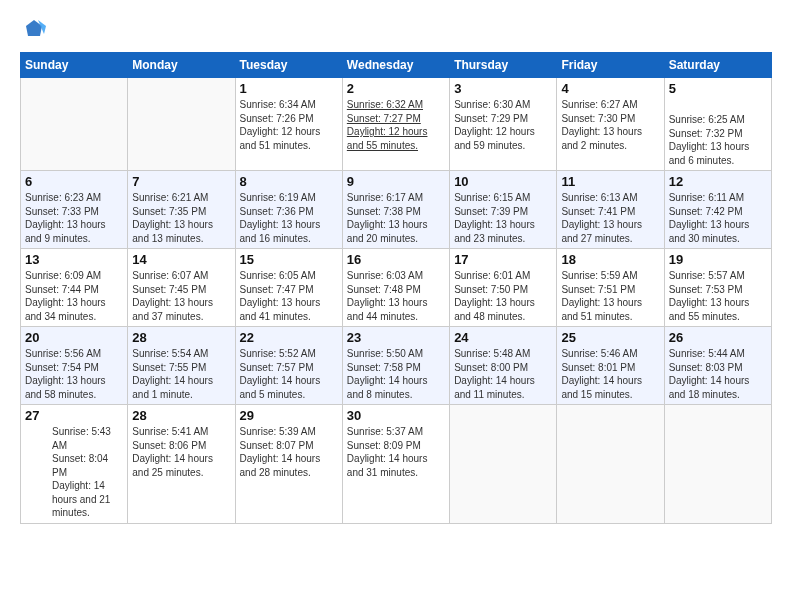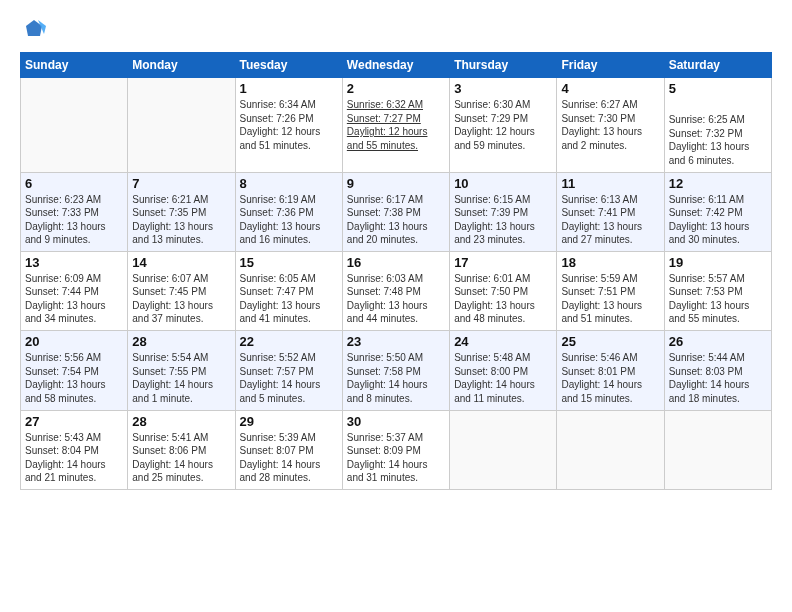--- a/index.html
+++ b/index.html
@@ -298,21 +298,21 @@
           <td>
             <div class="day-number">26</div>
             <div class="day-info" style="white-space: pre-line;">Sunrise: 5:44 AM
 Sunset: 8:03 PM
 Daylight: 14 hours and 18 minutes.</div>
           </td>
         </tr>
         <tr>
           <td>
             <div class="day-number">27</div>
-            <div class="day-info" style="white-space: pre-line;">Sunrise: 5:43 AM
+            <div class="day-info" style="white-space: pre-line; margin-left: 27px;">Sunrise: 5:43 AM
 Sunset: 8:04 PM
 Daylight: 14 hours and 21 minutes.</div>
           </td>
           <td>
             <div class="day-number">28</div>
             <div class="day-info" style="white-space: pre-line;">Sunrise: 5:41 AM
 Sunset: 8:06 PM
 Daylight: 14 hours and 25 minutes.</div>
           </td>
           <td>

